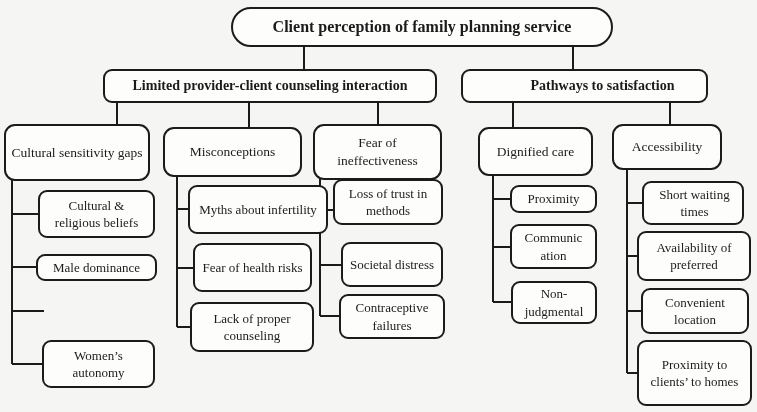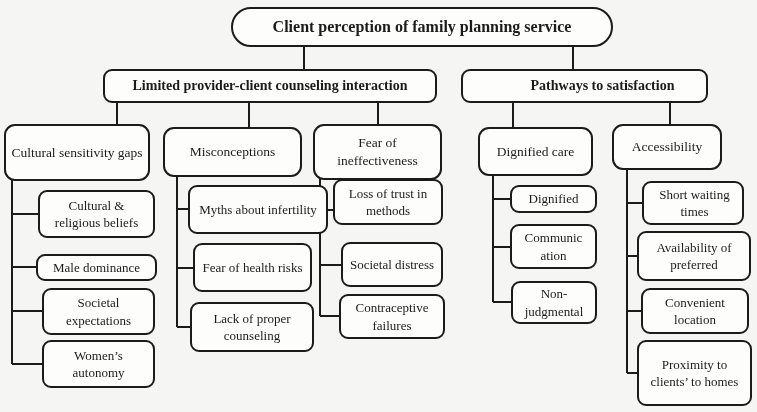--- a/index.html
+++ b/index.html
@@ -94,32 +94,31 @@
   <div class="node lvl2" style="left:461px;top:69px;width:247px;height:34px;padding-left:41px;">Pathways to satisfaction</div>
 
   <div class="node lvl3" style="left:4px;top:124px;width:146px;height:57px;">Cultural sensitivity gaps</div>
   <div class="node lvl3" style="left:163px;top:127px;width:139px;height:50px;">Misconceptions</div>
   <div class="node lvl3" style="left:313px;top:124px;width:129px;height:56px;">Fear of ineffectiveness</div>
   <div class="node lvl3" style="left:478px;top:127px;width:115px;height:49px;text-align:center;">Dignified care</div>
   <div class="node lvl3" style="left:612px;top:124px;width:110px;height:46px;">Accessibility</div>
 
   <div class="node leaf" style="left:38px;top:190px;width:117px;height:48px;">Cultural &amp; religious beliefs</div>
   <div class="node leaf" style="left:36px;top:254px;width:121px;height:27px;">Male dominance</div>
-  <div class="node leaf" style="left:42px;top:288px;width:113px;height:47px;">Societal expectations</div>
   <div class="node leaf" style="left:42px;top:340px;width:113px;height:48px;">Women’s autonomy</div>
 
   <div class="node leaf" style="left:188px;top:185px;width:140px;height:49px;">Myths about infertility</div>
   <div class="node leaf" style="left:193px;top:243px;width:119px;height:49px;">Fear of health risks</div>
   <div class="node leaf" style="left:190px;top:302px;width:124px;height:50px;">Lack of proper counseling</div>
 
   <div class="node leaf" style="left:333px;top:179px;width:110px;height:46px;">Loss of trust in methods</div>
   <div class="node leaf" style="left:341px;top:242px;width:102px;height:45px;">Societal distress</div>
   <div class="node leaf" style="left:339px;top:294px;width:106px;height:45px;">Contraceptive failures</div>
 
-  <div class="node leaf" style="left:510px;top:185px;width:87px;height:28px;">Dignified</div>
+  <div class="node leaf" style="left:510px;top:185px;width:87px;height:28px;">Proximity</div>
   <div class="node leaf" style="left:510px;top:224px;width:87px;height:45px;">Communic ation</div>
   <div class="node leaf" style="left:511px;top:281px;width:86px;height:43px;">Non-judgmental</div>
 
   <div class="node leaf" style="left:642px;top:181px;width:102px;height:44px;padding-left:8px;">Short waiting times</div>
   <div class="node leaf" style="left:637px;top:231px;width:114px;height:50px;">Availability of preferred</div>
   <div class="node leaf" style="left:641px;top:288px;width:108px;height:46px;">Convenient location</div>
   <div class="node leaf" style="left:637px;top:340px;width:115px;height:66px;">Proximity to clients’ to homes</div>
 
 </div>
 

